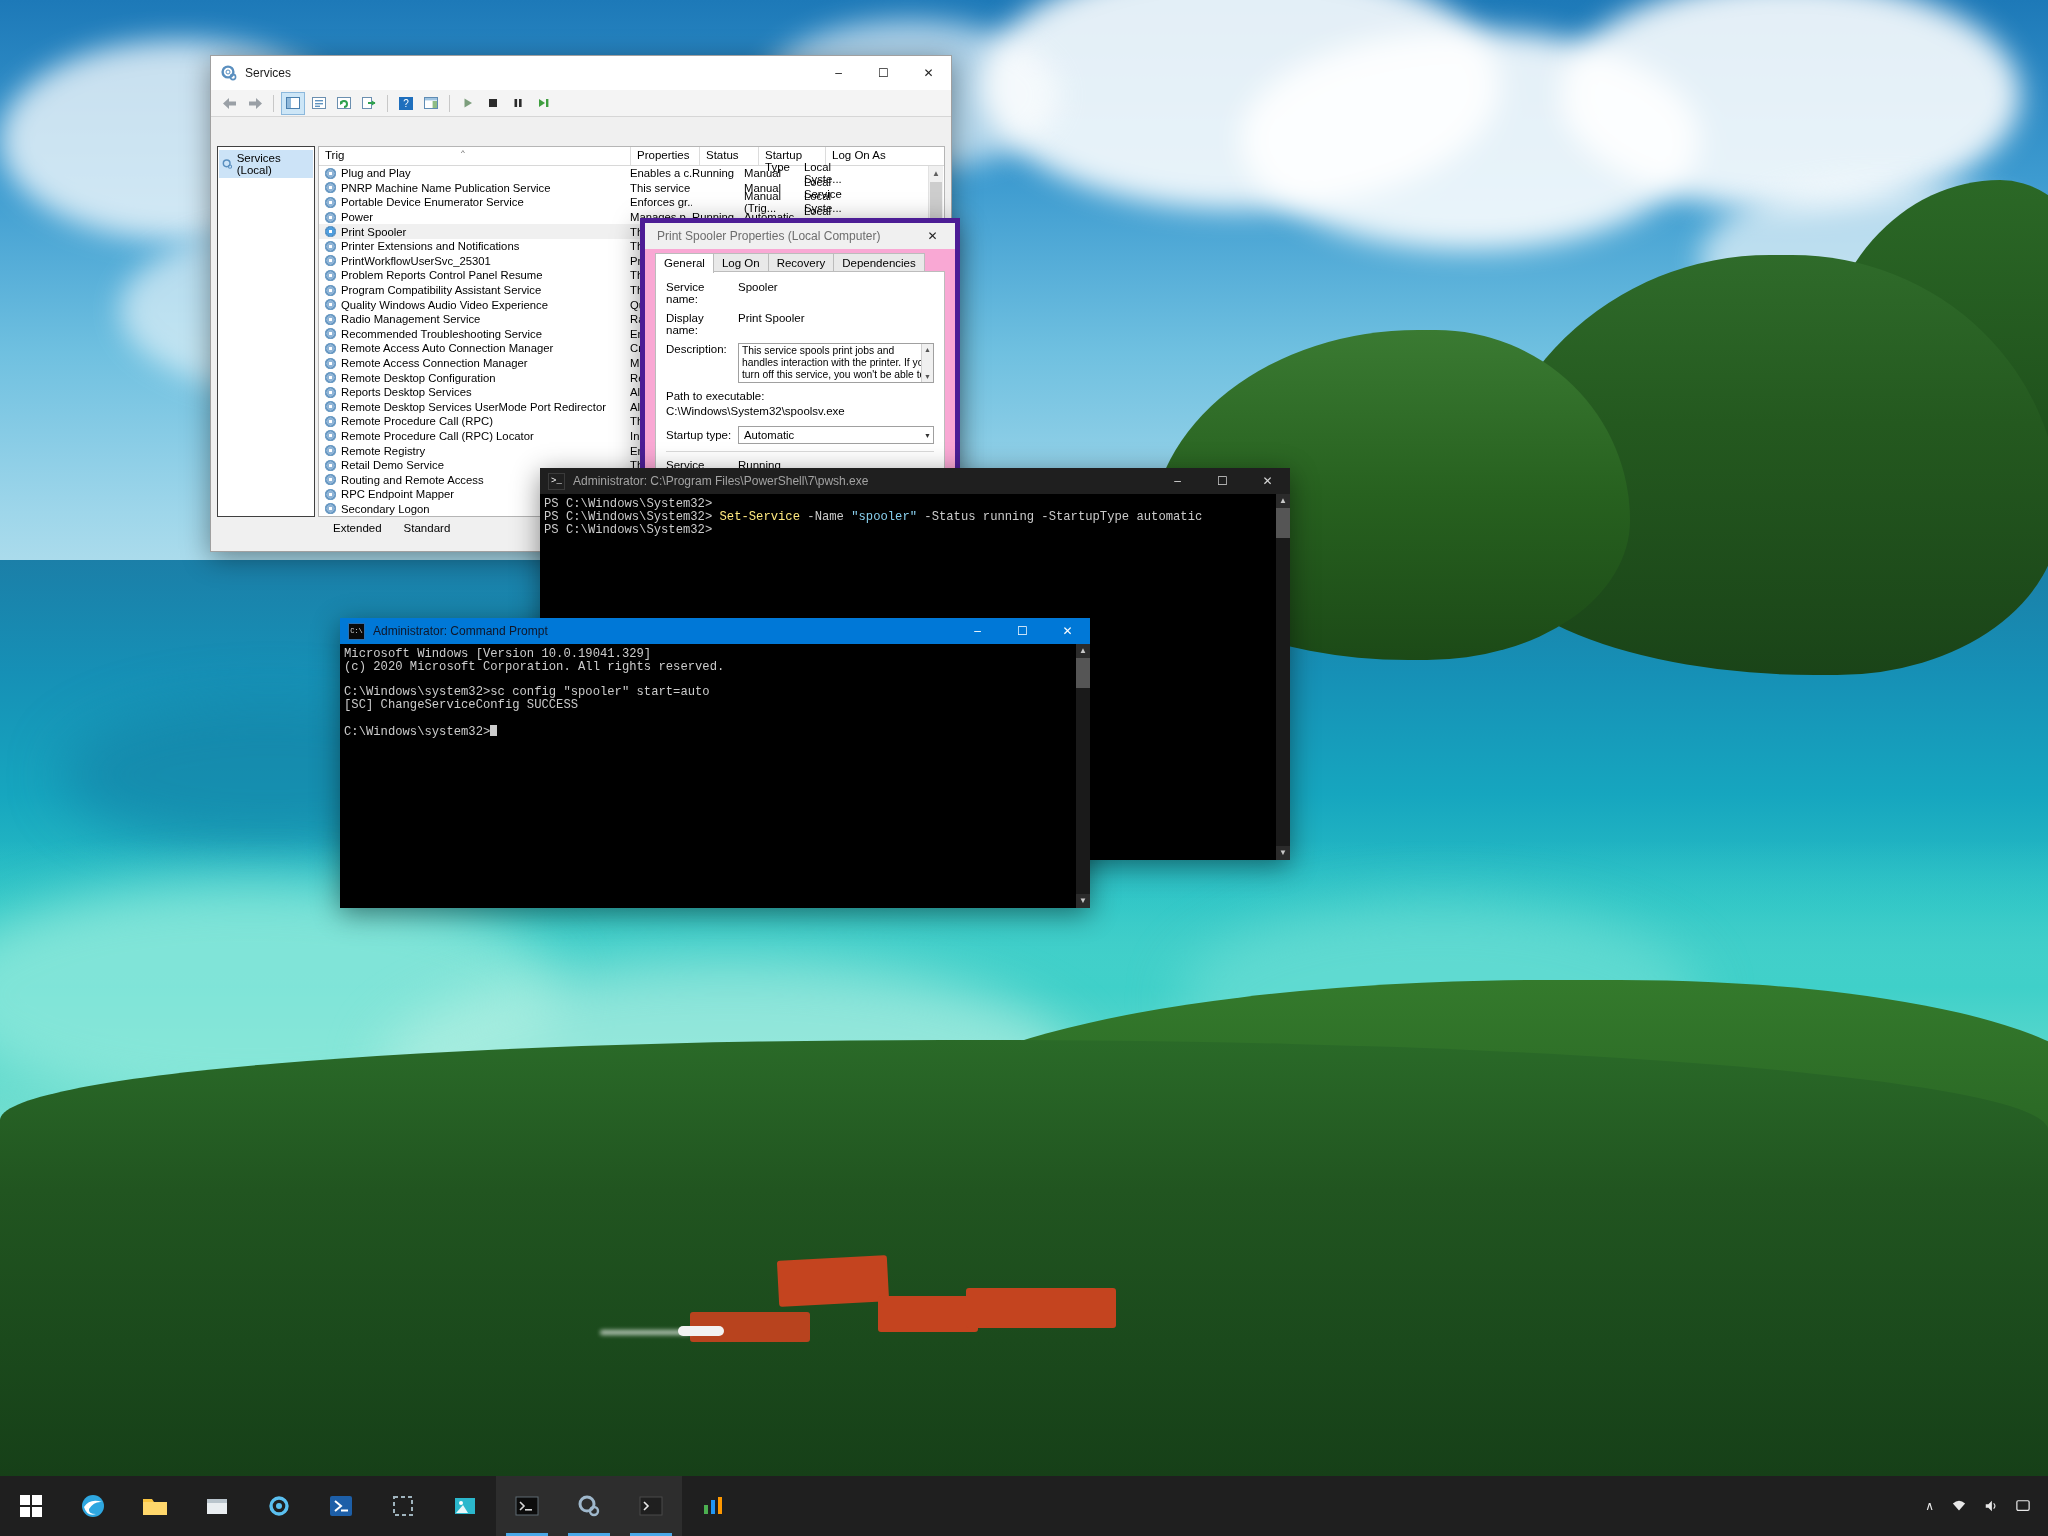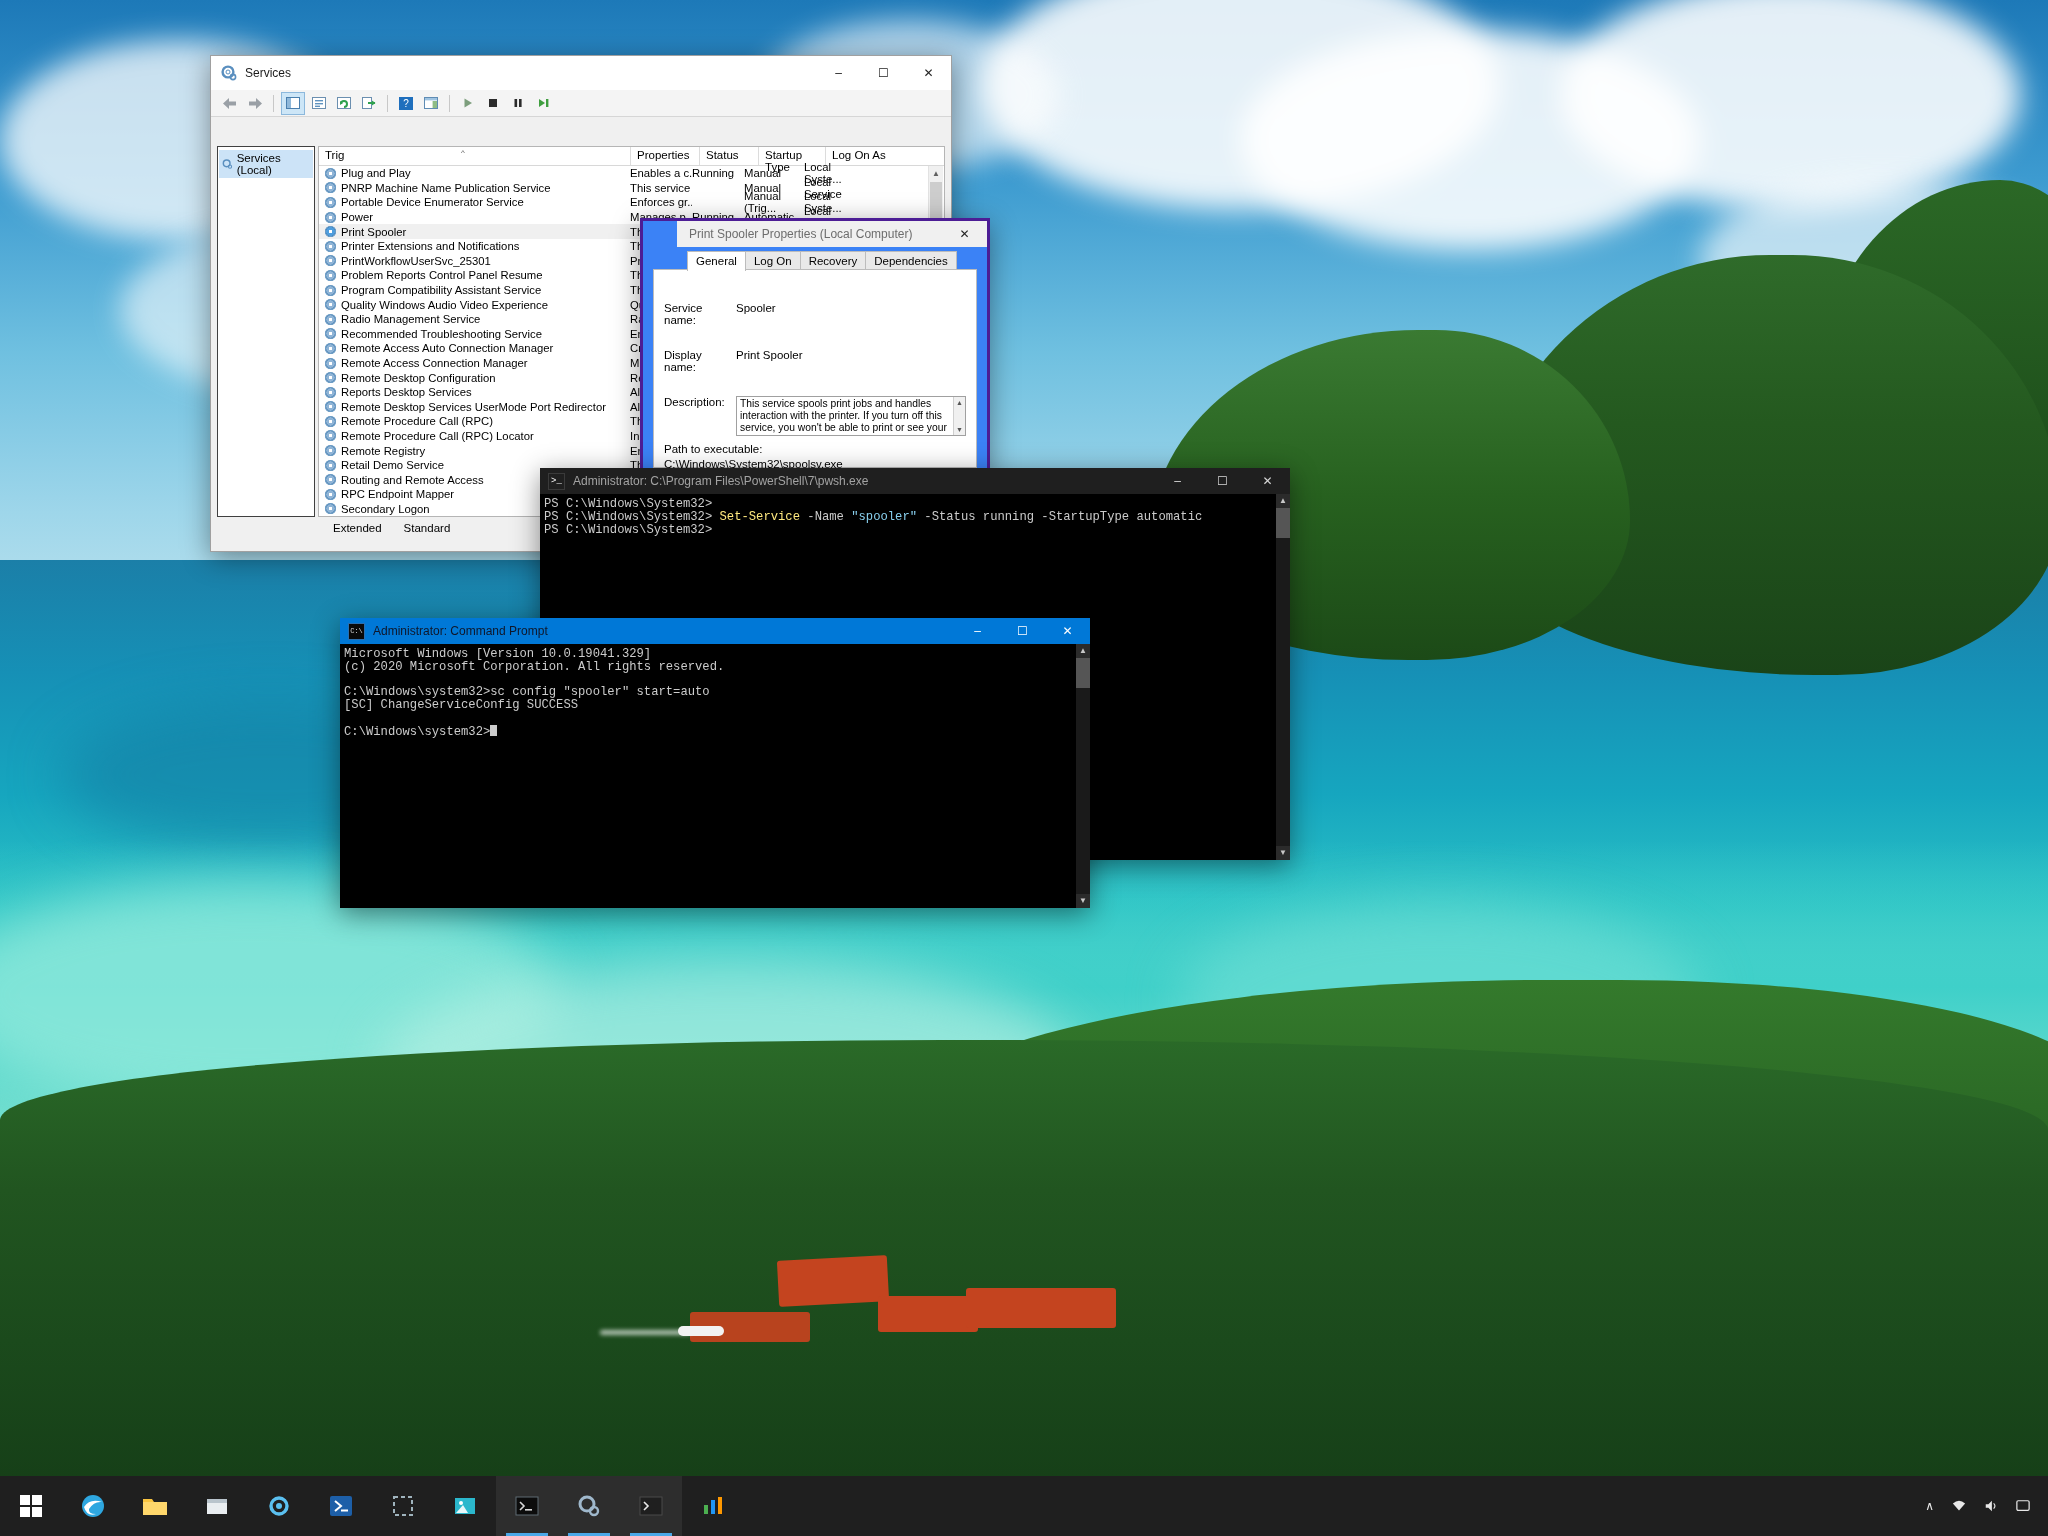--- a/index.html
+++ b/index.html
@@ -88,30 +88,30 @@
   .gear.on{background:radial-gradient(circle at 50% 50%,#fff 0 20%,#4f9ede 22% 54%,#2a79c0 56% 100%);}
   #svc-tabs{position:absolute;left:6px;bottom:6px;right:6px;height:28px;}
   .tabpair{display:flex;align-items:flex-end;height:18px;margin-left:104px;}
   .vtab{font-size:11.5px;padding:1px 10px 1px 12px;color:#000;position:relative;}
   .vtab.act{background:#f0f0f0;}
   #svc-scroll{position:absolute;right:1px;top:19px;width:14px;bottom:1px;background:#f0f0f0;border-left:1px solid #e2e2e2;}
   .sbbtn{height:14px;display:flex;align-items:center;justify-content:center;font-size:8px;color:#606060;background:#f0f0f0;}
   .sbthumb{position:absolute;left:1px;right:1px;top:16px;height:110px;background:#cdcdcd;}
 
   
-  #props{left:640px;top:218px;width:310px;height:255px;background:#3b82f6;border:3px solid #4c1d95;padding-left:34px;}
+  #props{left:640px;top:218px;width:310px;height:255px;background:#f9a8d4;border:5px solid #4c1d95;}
   #props-title{height:26px;background:#f0f0f0;display:flex;align-items:center;}
   #props-title .t{font-size:12px;color:#6d6d6d;padding-left:12px;flex:1;}
   #props-tabs{display:flex;margin:4px 0 0 10px;font-size:11.5px;}
   .ptab{padding:3px 8px 4px;border:1px solid #bcbcbc;border-bottom:none;background:#e9e9e9;color:#000;
         margin-right:-1px;}
   .ptab.act{background:#fff;position:relative;z-index:2;}
   #props-panel{position:absolute;left:10px;right:10px;top:48px;bottom:8px;background:#fff;border:1px solid #bcbcbc;
                font-size:11.5px;color:#000;padding:9px 10px;box-sizing:border-box;}
-  .frow{display:flex;margin-bottom:7px;margin-top:23px;}
+  .frow{display:flex;margin-bottom:7px;}
   .flab{width:72px;color:#000;}
   .fval{color:#000;}
   .descbox{flex:1;height:36px;border:1px solid #a0a0a0;background:#fff;font-size:10.3px;line-height:12px;
            padding:1px 3px;overflow:hidden;position:relative;color:#000;}
   .descsb{position:absolute;right:0;top:0;width:11px;bottom:0;background:#f0f0f0;border-left:1px solid #cfcfcf;}
   .descsb span{display:block;text-align:center;font-size:7px;color:#555;line-height:11px;}
   .sep{height:1px;background:#dadada;margin:7px 0;}
   .selbox{flex:1;height:16px;border:1px solid #a0a0a0;background:#fff;display:flex;align-items:center;
           justify-content:space-between;padding:0 2px 0 5px;font-size:11.3px;}
   .selarrow{font-size:7px;color:#333;}

